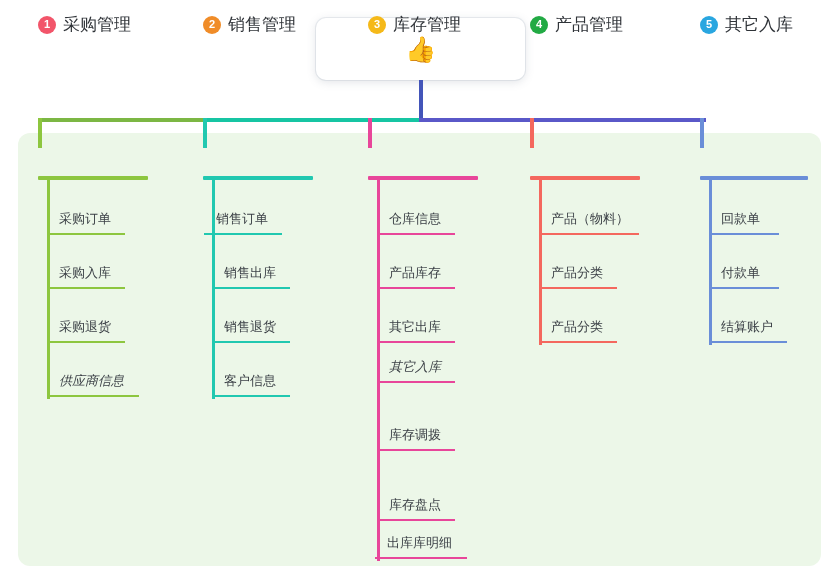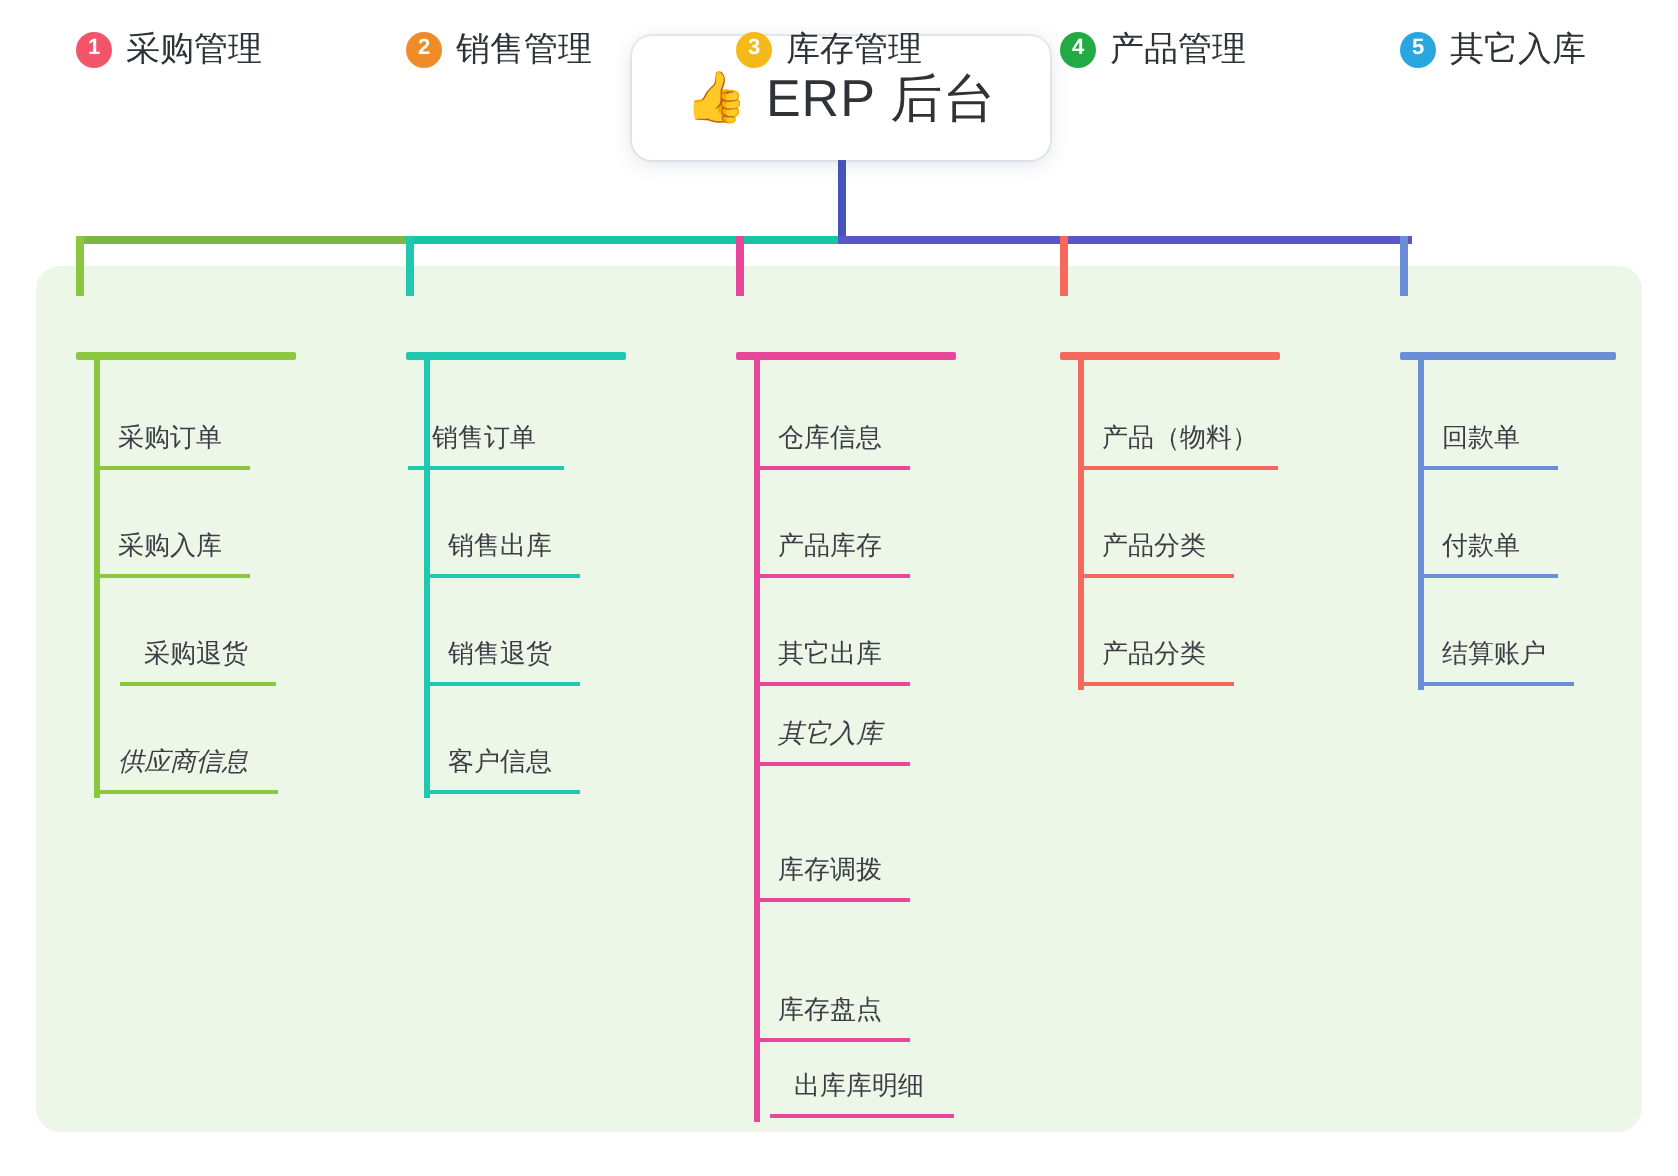--- a/index.html
+++ b/index.html
@@ -59,21 +59,20 @@
 </style>
 </head>
 <body>
 
 <div id="stage">
 
   <div class="panel"></div>
 
   <div class="root-node">
     <span class="root-emoji">👍</span>
-    <span class="root-title">ERP 后台</span>
   </div>
 
   <div id="wires">
       <div class="wire v" style="left: 419px; top: 80px; height: 42px; background: rgb(67, 85, 185);"></div>
       <div class="wire h" style="left: 40px; top: 118px; width: 165px; background: rgb(124, 183, 68);"></div>
       <div class="wire h" style="left: 205px; top: 118px; width: 216px; background: rgb(22, 197, 163);"></div>
       <div class="wire h" style="left: 419px; top: 118px; width: 287px; background: rgb(90, 88, 200);"></div>
       <div class="wire v" style="left: 38px; top: 118px; height: 30px; background: rgb(141, 198, 63);"></div>
       <div class="wire v" style="left: 203px; top: 118px; height: 30px; background: rgb(33, 200, 176);"></div>
       <div class="wire v" style="left: 368px; top: 118px; height: 30px; background: rgb(232, 70, 154);"></div>
@@ -90,21 +89,21 @@
         <div class="head-underline" style="left: 0px; top: 176px; width: 110px; background: rgb(141, 198, 63);"></div>
         <div class="spine" style="left: 9px; top: 180px; height: 219px; background: rgb(141, 198, 63);"></div>
         <div class="leaf" style="left: 9px; top: 203px; width: 78px; height: 32px;">
           <span class="leaf-label">采购订单</span>
           <span class="leaf-underline" style="width: 78px; background: rgb(141, 198, 63);"></span>
         </div>
         <div class="leaf" style="left: 9px; top: 257px; width: 78px; height: 32px;">
           <span class="leaf-label">采购入库</span>
           <span class="leaf-underline" style="width: 78px; background: rgb(141, 198, 63);"></span>
         </div>
-        <div class="leaf" style="left: 22px; top: 311px; width: 78px; height: 32px;">
+        <div class="leaf" style="left: 9px; top: 311px; width: 78px; height: 32px;">
           <span class="leaf-label">采购退货</span>
           <span class="leaf-underline" style="width: 78px; background: rgb(141, 198, 63);"></span>
         </div>
         <div class="leaf" style="left: 9px; top: 365px; width: 92px; height: 32px; font-style: italic;">
           <span class="leaf-label">供应商信息</span>
           <span class="leaf-underline" style="width: 92px; background: rgb(141, 198, 63);"></span>
         </div>
       </div>
       <div class="branch" style="left: 203px;">
         <div class="branch-head">
@@ -154,21 +153,21 @@
           <span class="leaf-underline" style="width: 78px; background: rgb(232, 70, 154);"></span>
         </div>
         <div class="leaf" style="left: 9px; top: 419px; width: 78px; height: 32px;">
           <span class="leaf-label">库存调拨</span>
           <span class="leaf-underline" style="width: 78px; background: rgb(232, 70, 154);"></span>
         </div>
         <div class="leaf" style="left: 9px; top: 473px; width: 78px; height: 32px; margin-top: 16px;">
           <span class="leaf-label">库存盘点</span>
           <span class="leaf-underline" style="width: 78px; background: rgb(232, 70, 154);"></span>
         </div>
-        <div class="leaf" style="left: 17px; top: 527px; width: 92px; height: 32px; padding-left: 48px;">
+        <div class="leaf" style="left: 7px; top: 527px; width: 92px; height: 32px; padding-left: 48px;">
           <span class="leaf-label">出库库明细</span>
           <span class="leaf-underline" style="width: 92px; background: rgb(232, 70, 154);"></span>
         </div>
       </div>
       <div class="branch" style="left: 530px;">
         <div class="branch-head">
           <span class="badge" style="background: rgb(34, 170, 68);">4</span>
           <span class="branch-title">产品管理</span>
         </div>
         <div class="head-underline" style="left: 0px; top: 176px; width: 110px; background: rgb(244, 104, 94);"></div>

